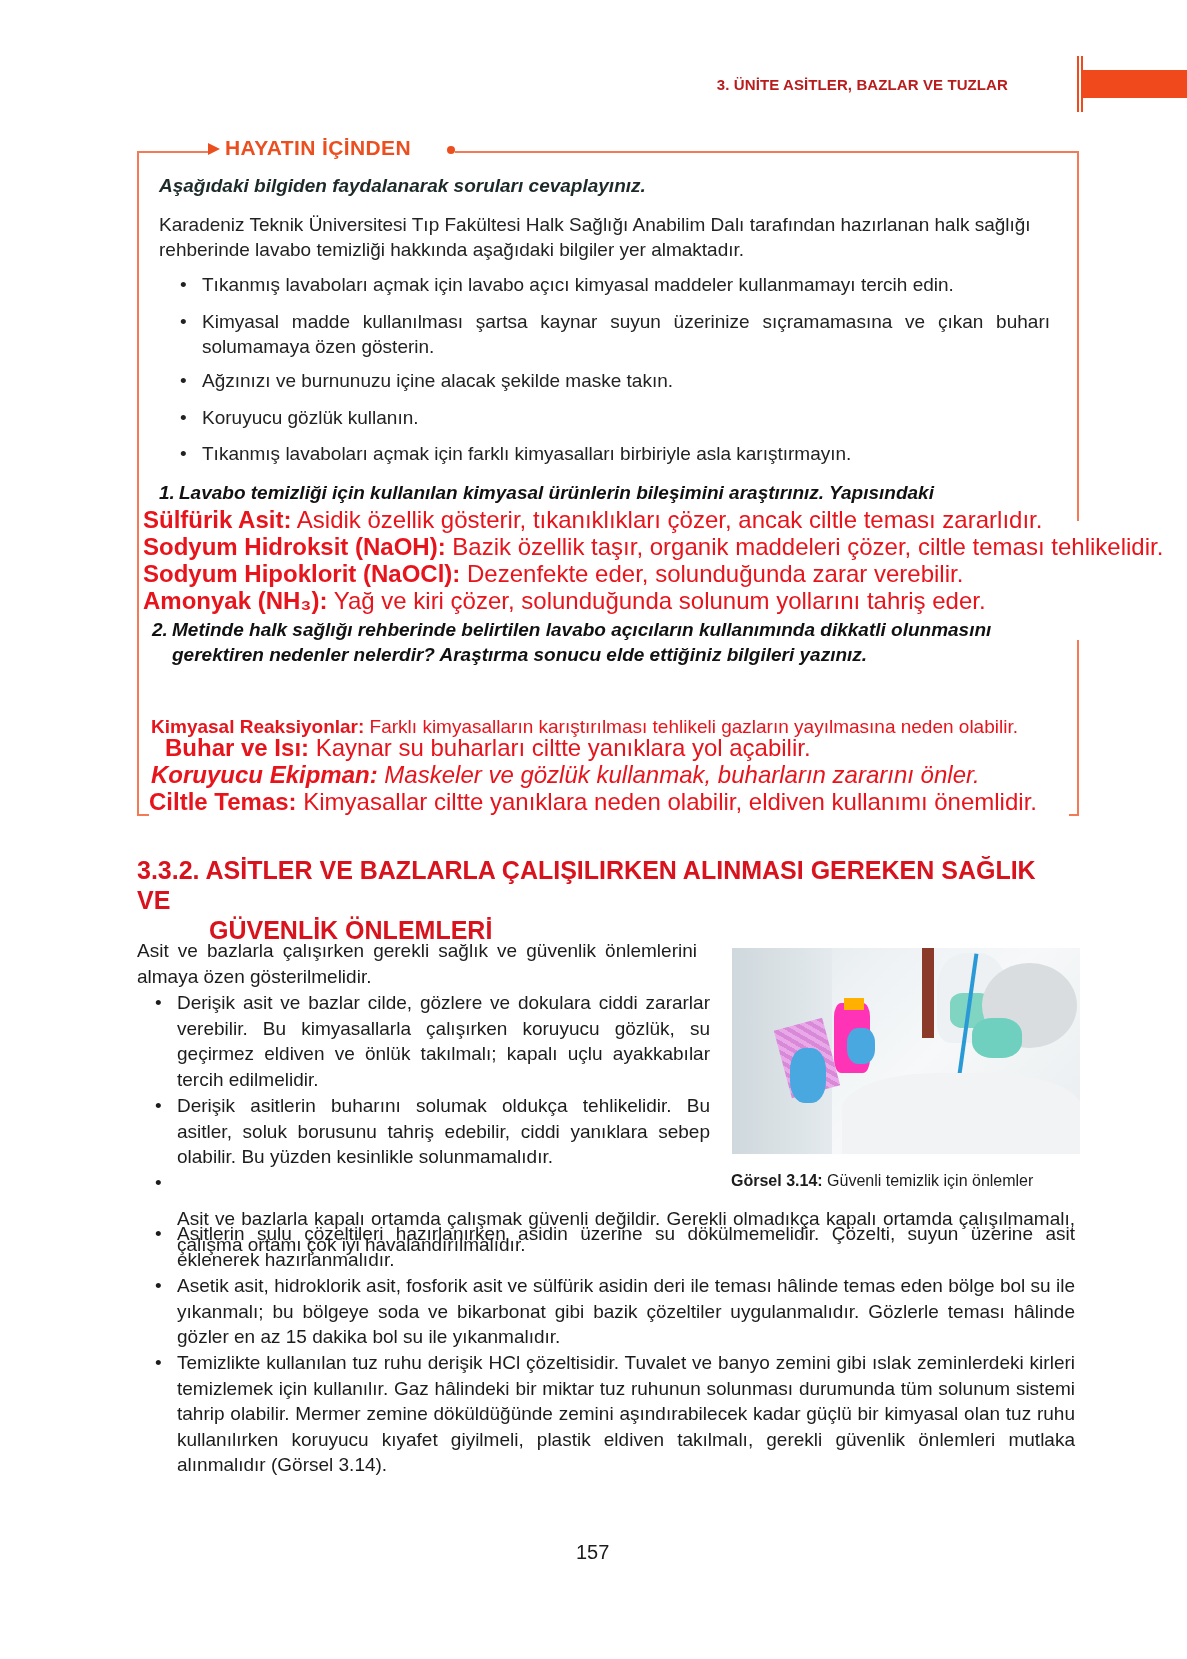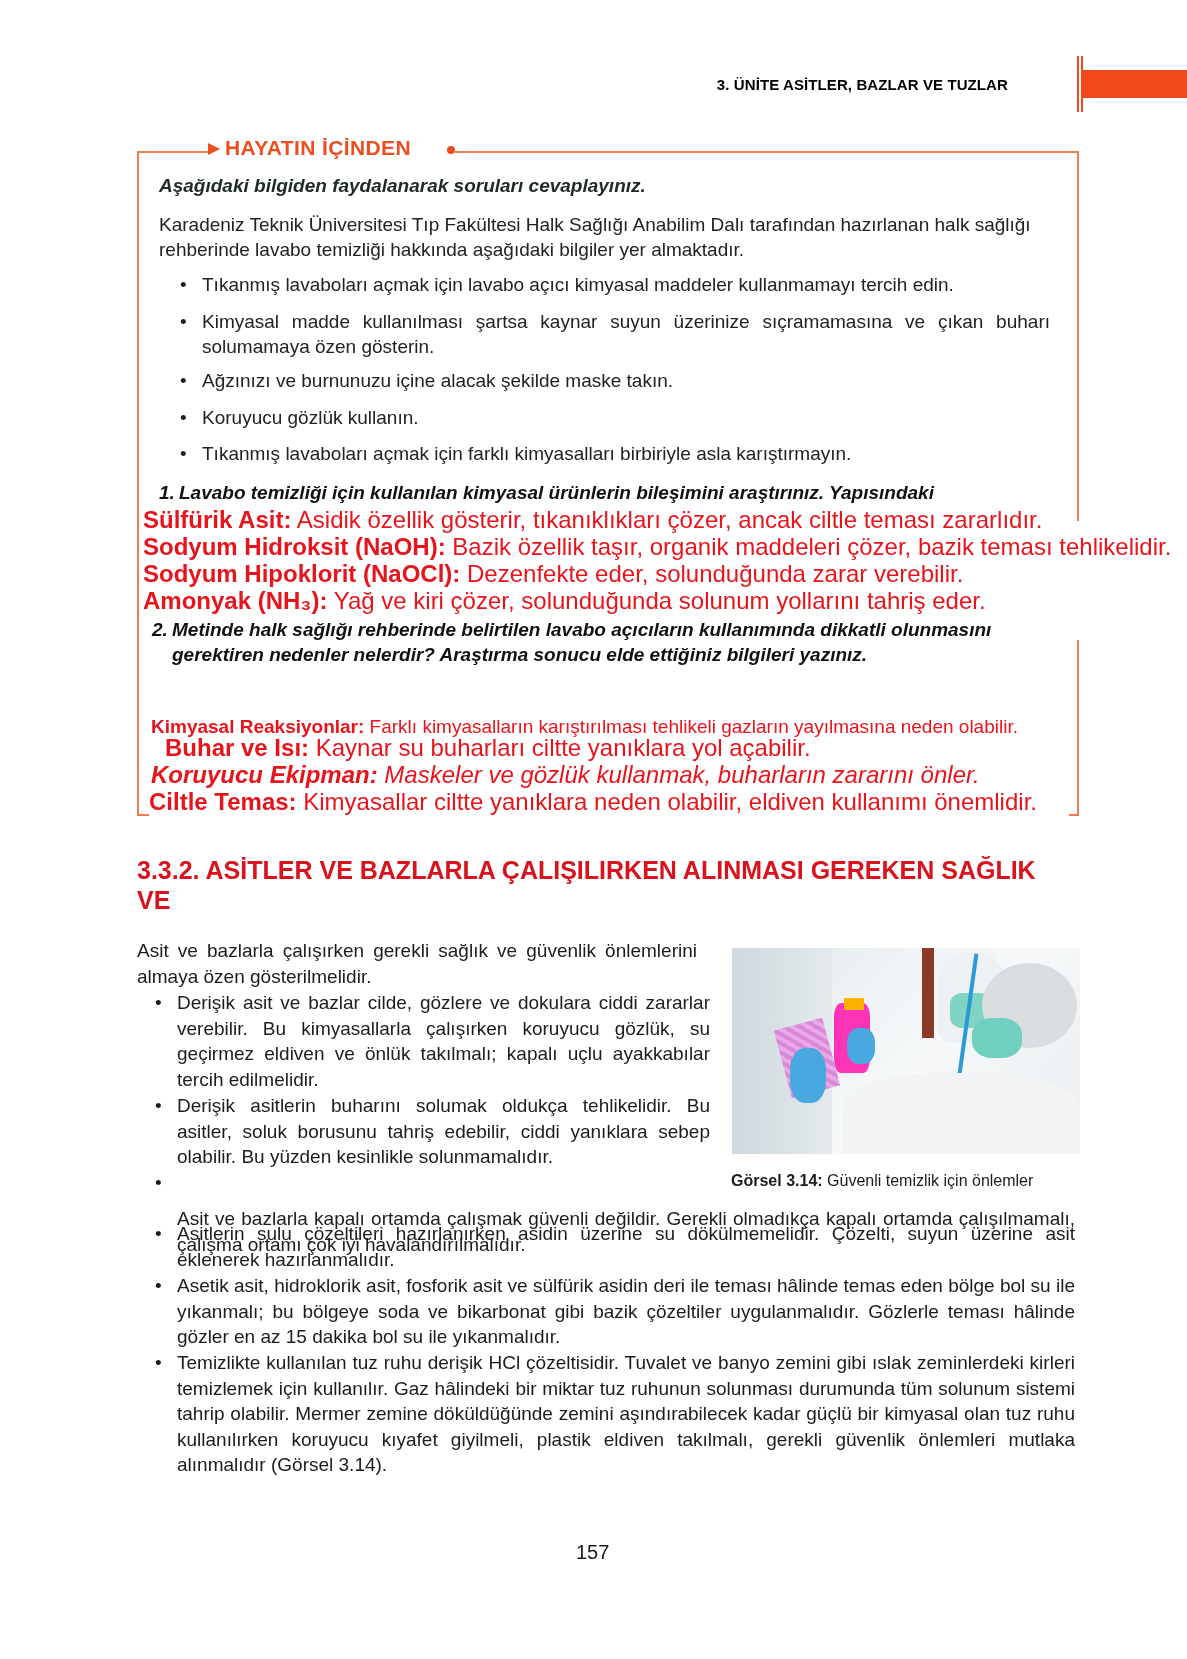--- a/index.html
+++ b/index.html
@@ -1,19 +1,19 @@
 <!DOCTYPE html>
 <html><head>
 <meta charset="utf-8">
 <style>
   html, body { margin:0; padding:0; background:#ffffff; }
   body { width:1187px; height:1659px; position:relative; overflow:hidden; font-family:"Liberation Sans", "DejaVu Sans", sans-serif; color:#1a1a1a; }
   .abs { position:absolute; }
   
-  .unit-title { position:absolute; top:76px; right:179px; font-size:15px; font-weight:bold; color:#000000; letter-spacing:0.1px; white-space:nowrap; }
+  .unit-title { position:absolute; top:76px; right:179px; font-size:15px; font-weight:bold; color:#b91c1c; letter-spacing:0.1px; white-space:nowrap; }
   .unit-bar { position:absolute; top:70px; left:1086px; width:101px; height:28px; background:#f0491b; }
   .unit-bar-stem { position:absolute; top:56px; left:1077px; width:6px; height:56px; border-left:2px solid #f0491b; border-right:2px solid #f0491b; box-sizing:border-box; }
   .unit-bar-stem2 { position:absolute; top:70px; left:1083px; width:4px; height:28px; background:#f0491b; }
 
   
   .box-top { position:absolute; top:151px; height:2px; background:#f47a55; }
   .box-left { position:absolute; left:137px; top:151px; width:2px; height:665px; background:#f47a55; }
   .box-right { position:absolute; left:1077px; top:151px; width:2px; height:370px; background:#f47a55; }
   .box-right2 { position:absolute; left:1077px; top:640px; width:2px; height:175px; background:#f47a55; }
   .box-bottom-stub { position:absolute; left:137px; top:814px; width:12px; height:2px; background:#f47a55; }
@@ -92,37 +92,38 @@
       <span class="b">•</span>
       <span class="t">Tıkanmış lavaboları açmak için farklı kimyasalları birbiriyle asla karıştırmayın.</span>
     </div>
 
   <div class="question" style="top:480px;height:38px;overflow:hidden;">
     <span class="num">1.</span>
     <span class="txt">Lavabo temizliği için kullanılan kimyasal ürünlerin bileşimini araştırınız. Yapısındaki kimyasalların isimlerini ve özelliklerini yazınız.</span>
   </div>
 
   <div class="ans" style="top:507px;background:#fff;padding-right:4px;"><span class="k">Sülfürik Asit:</span><span> Asidik özellik gösterir, tıkanıklıkları çözer, ancak ciltle teması zararlıdır.</span></div>
-  <div class="ans" style="top:534px;"><span class="k">Sodyum Hidroksit (NaOH):</span><span> Bazik özellik taşır, organik maddeleri çözer, bazik teması tehlikelidir.</span></div>
+  <div class="ans" style="top:534px;"><span class="k">Sodyum Hidroksit (NaOH):</span><span> Bazik özellik taşır, organik maddeleri çözer, ciltle teması tehlikelidir.</span></div>
   <div class="ans" style="top:561px;"><span class="k">Sodyum Hipoklorit (NaOCl):</span><span> Dezenfekte eder, solunduğunda zarar verebilir.</span></div>
   <div class="ans" style="top:588px;"><span class="k">Amonyak (NH₃):</span><span> Yağ ve kiri çözer, solunduğunda solunum yollarını tahriş eder.</span></div>
 
   <div class="question" style="top:617px;left:152px;width:903px;">
     <span class="num">2.</span>
     <span class="txt">Metinde halk sağlığı rehberinde belirtilen lavabo açıcıların kullanımında dikkatli olunmasını gerektiren nedenler nelerdir? Araştırma sonucu elde ettiğiniz bilgileri yazınız.</span>
   </div>
 
   <div class="ans2" style="top:670px;margin-top:43px;"><span class="k">Kimyasal Reaksiyonlar:</span><span> Farklı kimyasalların karıştırılması tehlikeli gazların yayılmasına neden olabilir.</span></div>
   <div class="ans" style="top:735px;left:165px;"><span class="k">Buhar ve Isı:</span><span> Kaynar su buharları ciltte yanıklara yol açabilir.</span></div>
   <div class="ans" style="top:762px;left:151px;font-style:italic;"><span class="k">Koruyucu Ekipman:</span><span> Maskeler ve gözlük kullanmak, buharların zararını önler.</span></div>
   <div class="ans" style="top:789px;left:149px;"><span class="k">Ciltle Temas:</span><span> Kimyasallar ciltte yanıklara neden olabilir, eldiven kullanımı önemlidir.</span></div>
 </div>
 
 <div class="section-title">
   <span>3.3.2. ASİTLER VE BAZLARLA ÇALIŞILIRKEN ALINMASI GEREKEN SAĞLIK VE</span>
+  <span class="l2">GÜVENLİK  ÖNLEMLERİ</span>
 </div>
 
 <div class="body-text" style="top:938px;left:137px;width:560px;text-align:justify;">Asit ve bazlarla çalışırken gerekli sağlık ve güvenlik önlemlerini almaya özen gösterilmelidir.</div>
 
 <div class="body-bullet" style="top:990px;width:555px;">
     <span class="b">•</span>
     <span class="t">Derişik asit ve bazlar cilde, gözlere ve dokulara ciddi zararlar verebilir. Bu kimyasallarla çalışırken koruyucu gözlük, su geçirmez eldiven ve önlük takılmalı; kapalı uçlu ayakkabılar tercih edilmelidir.</span>
   </div>
 <div class="body-bullet" style="top:1093px;width:555px;">
     <span class="b">•</span>

